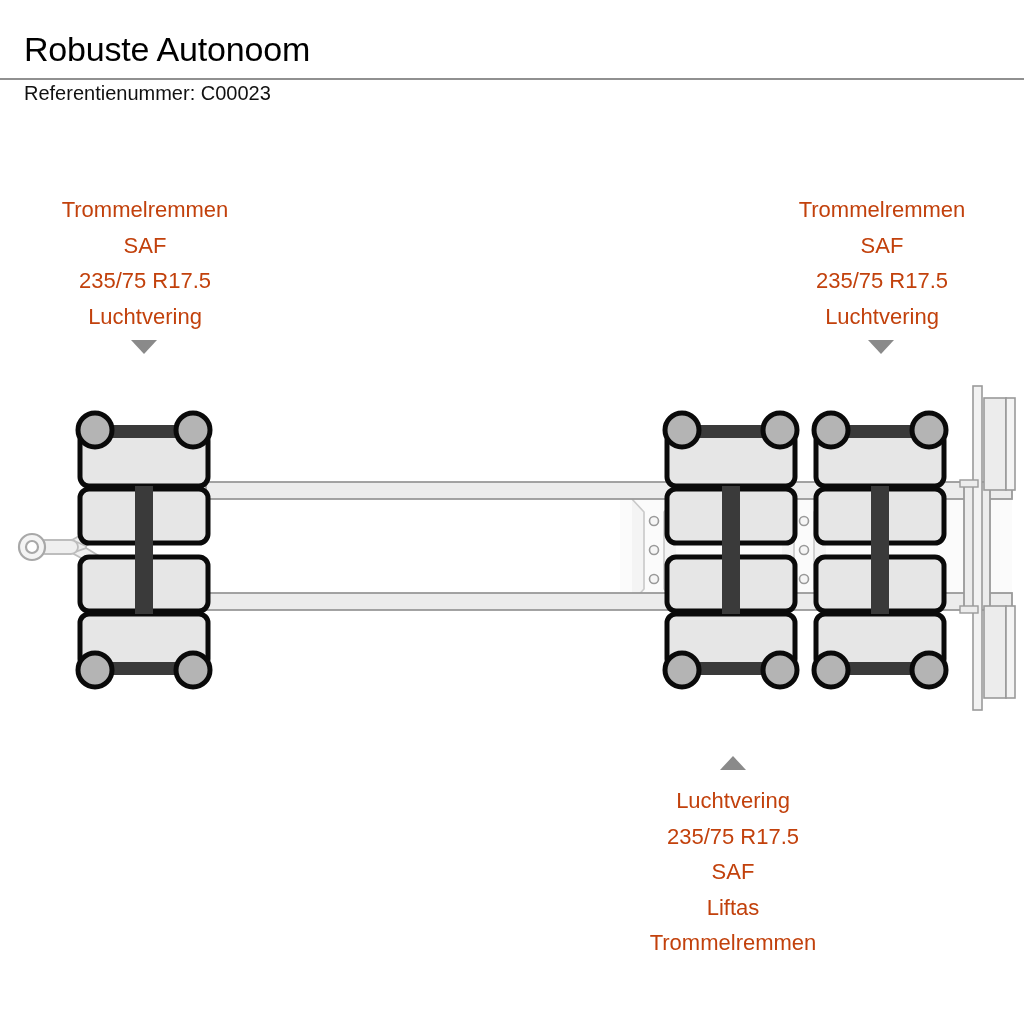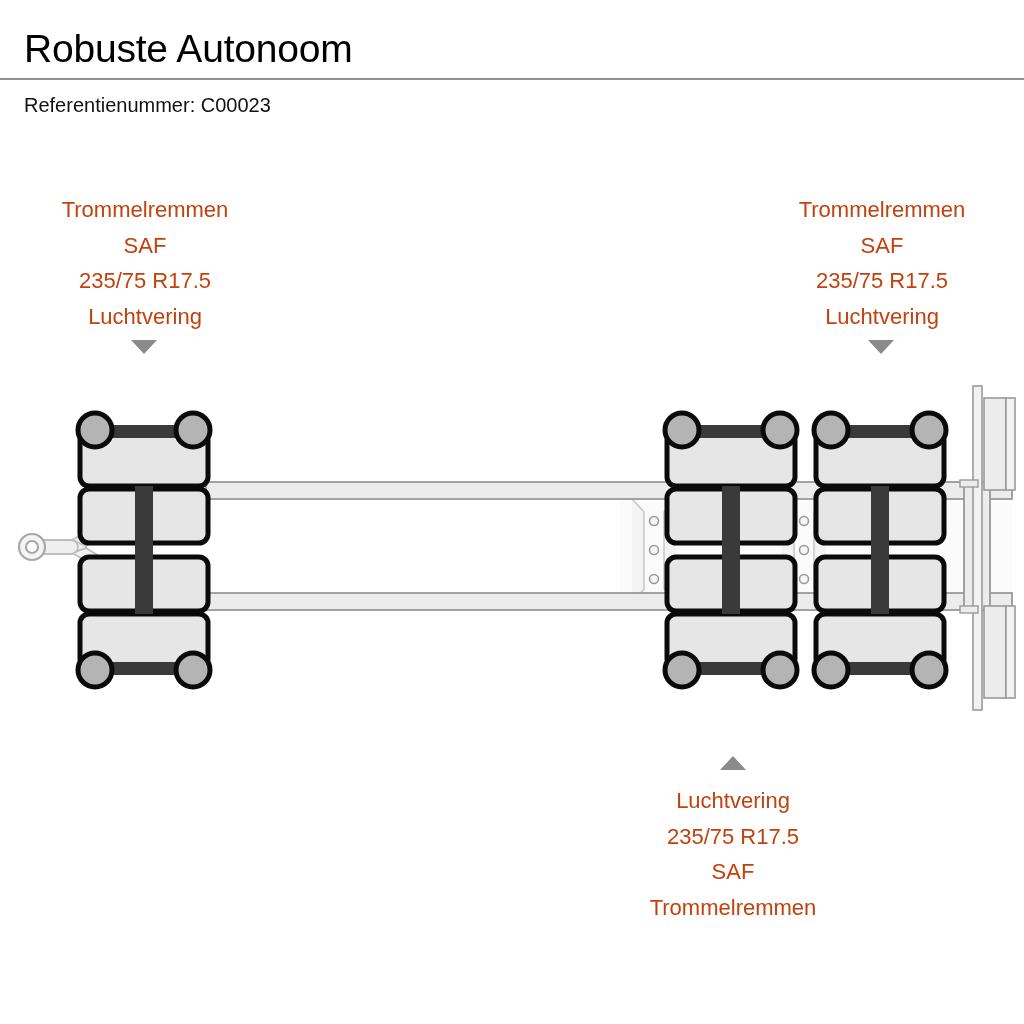--- a/index.html
+++ b/index.html
@@ -14,36 +14,36 @@
     overflow: hidden;
     font-family: "Liberation Sans", sans-serif;
     color: #1a1a1a;
   }
 
   
   #header { position: absolute; left: 0; top: 0; width: 1024px; }
   #page-title {
     position: absolute;
     left: 24px; top: 26px;
-    font-size: 39px;
+    font-size: 34px;
     font-weight: 400;
     line-height: 46px;
     letter-spacing: -0.2px;
     white-space: nowrap;
     color: #000000;
   }
   #header-rule {
     position: absolute;
     left: 0; top: 78px;
     width: 1024px; height: 2px;
     background: #909090;
   }
   #reference-line {
     position: absolute;
-    left: 24px; top: 92px;
+    left: 24px; top: 80px;
     font-size: 20px;
     line-height: 26px;
     white-space: nowrap;
     color: #111111;
   }
   #reference-value { }
 
   
   .annotation {
     position: absolute;
@@ -109,20 +109,21 @@
   <span class="line">235/75 R17.5</span>
   <span class="line">Luchtvering</span>
 </div>
 <div class="marker down" id="marker-rear-axle"></div>
 
 <div class="marker up" id="marker-bottom"></div>
 <div class="annotation" id="label-bottom">
   <span class="line">Luchtvering</span>
   <span class="line">235/75 R17.5</span>
   <span class="line">SAF</span>
+  <span class="line">Liftas</span>
   <span class="line">Trommelremmen</span>
 </div>
 
 <div id="trailer-diagram">
 <svg width="1024" height="360" viewBox="0 0 1024 360" xmlns="http://www.w3.org/2000/svg">
 
   <defs>
 
     <g id="axle-assembly">
 

